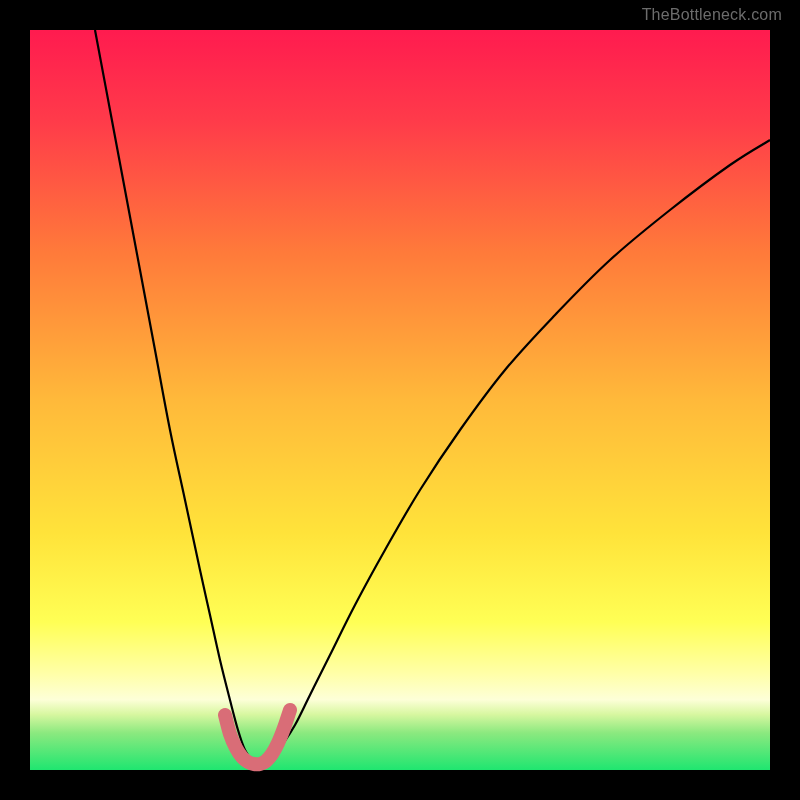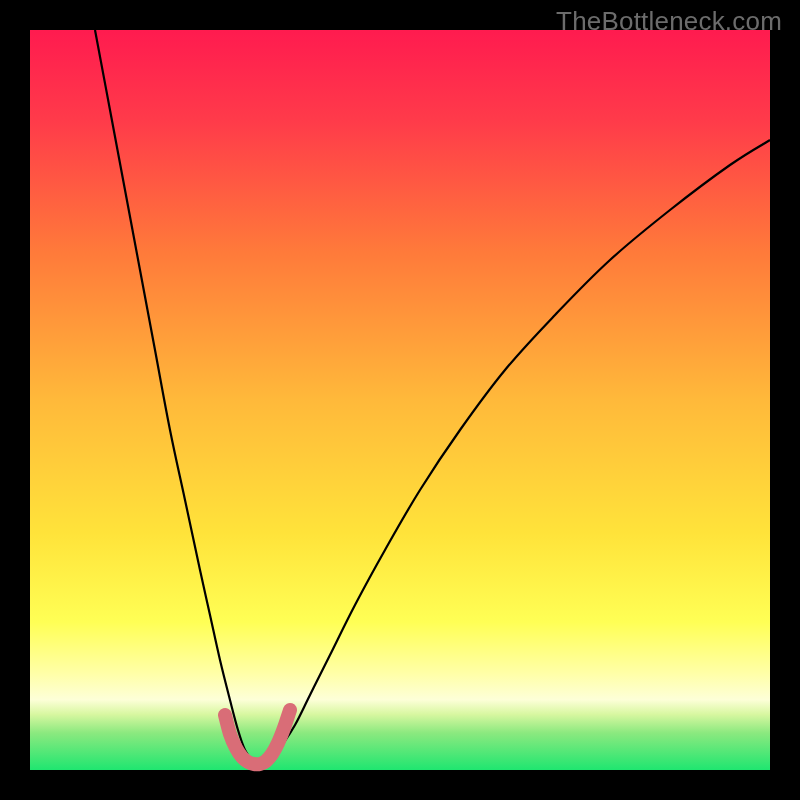--- a/index.html
+++ b/index.html
@@ -24,21 +24,21 @@
     left: 0;
     top: 0;
     width: 740px;
     height: 740px;
   }
   .watermark {
     position: absolute;
     top: 6px;
     right: 18px;
     color: #6c6c6c;
-    font-size: 26px;
+    font-size: 16px;
     font-weight: 500;
     letter-spacing: 0.2px;
   }
   svg.curve {
     position: absolute;
     left: 30px;
     top: 30px;
     width: 740px;
     height: 740px;
     overflow: visible;

